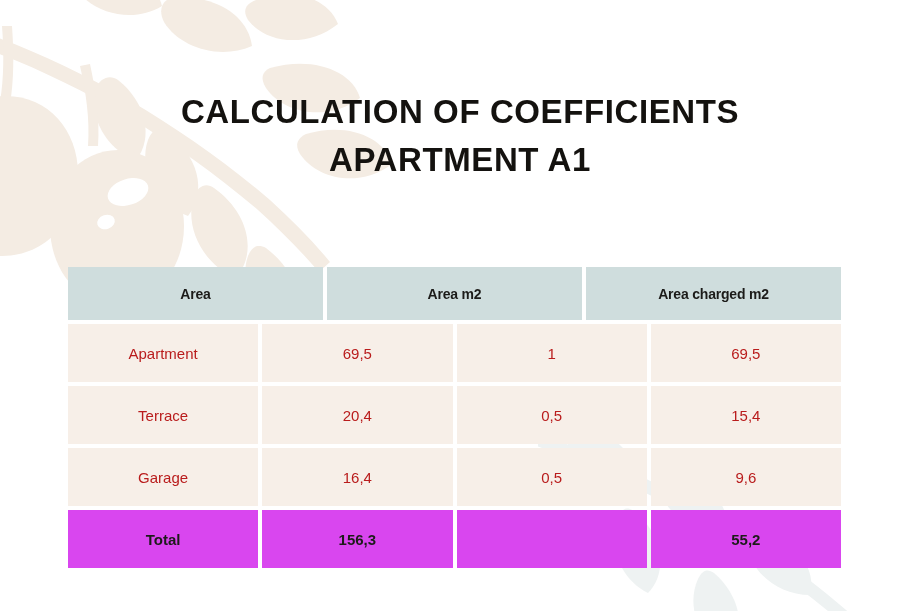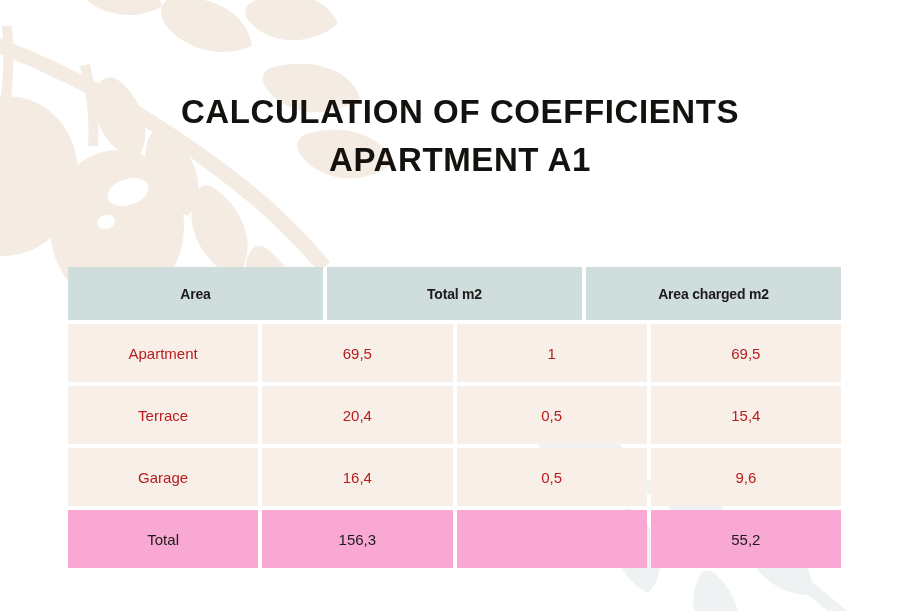--- a/index.html
+++ b/index.html
@@ -101,23 +101,23 @@
     letter-spacing: -0.2px;
   }
   .row-data .cell {
     background: #f7efe8;
     height: 58px;
     font-weight: normal;
     font-size: 15px;
     color: #b91c1c;
   }
   .row-total .cell {
-    background: #f9a8d4;
+    background: #d946ef;
     height: 58px;
-    font-weight: normal;
+    font-weight: bold;
     font-size: 15px;
     color: #1c1b19;
   }
 </style>
 </head>
 <body>
 
 <div id="slide">
 
   <svg class="deco deco-olive" viewBox="0 0 500 330" xmlns="http://www.w3.org/2000/svg">
@@ -163,21 +163,21 @@
 
   <div class="title-block">
     <div class="title-line">CALCULATION OF COEFFICIENTS</div>
     <div class="title-line">APARTMENT A1</div>
   </div>
 
   <div class="table">
 
     <div class="row row-header">
       <div class="cell">Area</div>
-      <div class="cell">Total m2</div>
+      <div class="cell">Area m2</div>
       <div class="cell">Area charged m2</div>
     </div>
 
     <div class="row row-data">
       <div class="cell">Apartment</div>
       <div class="cell">69,5</div>
       <div class="cell">1</div>
       <div class="cell">69,5</div>
     </div>
 

